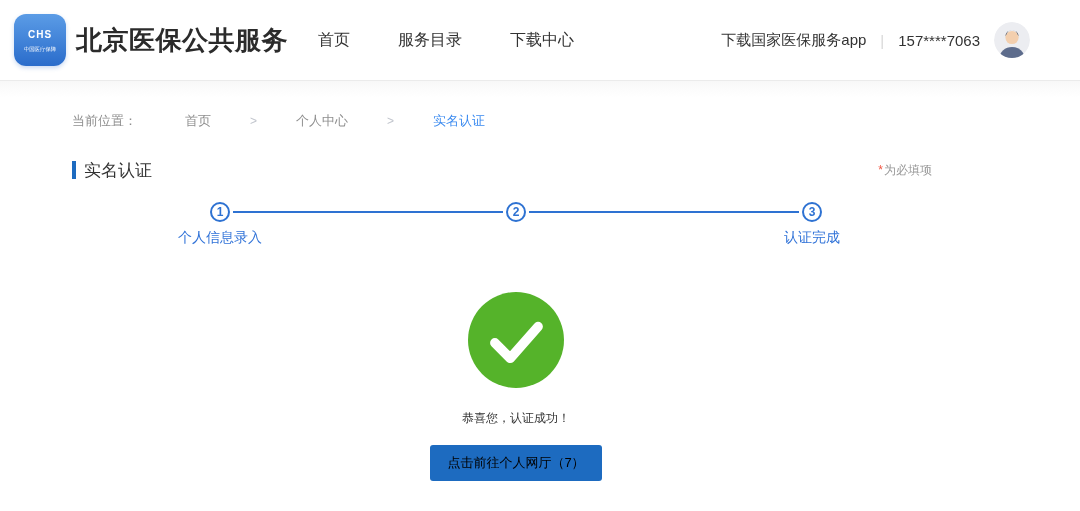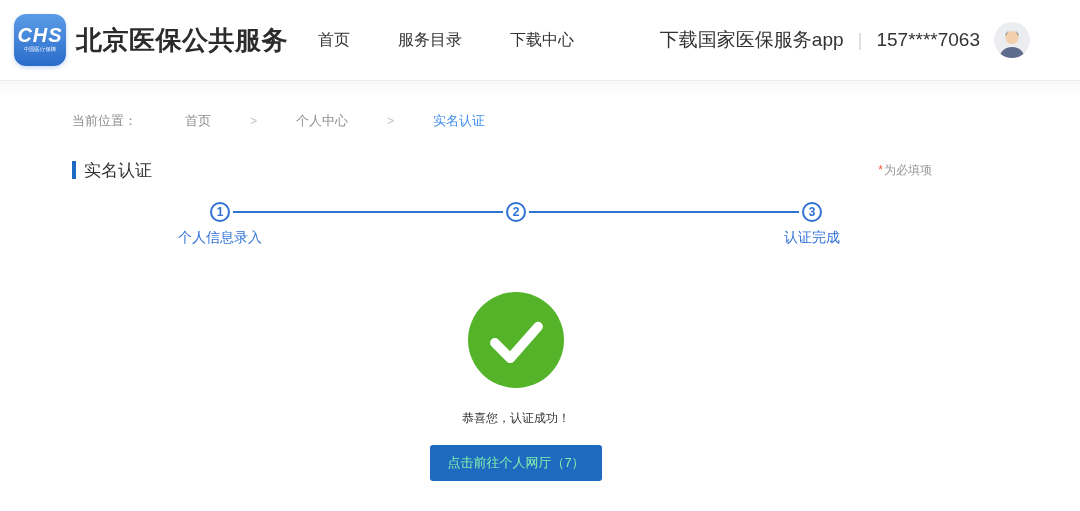--- a/index.html
+++ b/index.html
@@ -19,30 +19,30 @@
     padding: 0 50px 0 14px;
   }
   .logo {
     width: 52px; height: 52px;
     border-radius: 12px;
     background: linear-gradient(180deg, #5b9ce6 0%, #2a6ccb 100%);
     display: flex; flex-direction: column; align-items: center; justify-content: center;
     color: #fff; flex: 0 0 auto;
     box-shadow: 0 2px 4px rgba(42,108,203,.25);
   }
-  .logo-abbr { font-size: 20px; font-weight: bold; font-style: italic; letter-spacing: 1px; line-height: 16px; }
+  .logo-abbr { font-size: 10px; font-weight: bold; letter-spacing: 1px; line-height: 16px; }
   .logo-sub { font-size: 6px; line-height: 8px; margin-top: 2px; white-space: nowrap; transform: scale(.9); }
   .site-title {
     margin: 0 0 0 10px;
     font-size: 26px; font-weight: bold; color: #2b2b2b;
     letter-spacing: .5px; white-space: nowrap;
   }
   .nav { display: flex; gap: 48px; margin-left: 30px; font-size: 16px; }
   .nav a { color: #333; text-decoration: none; cursor: pointer; white-space: nowrap; }
-  .header-right { margin-left: auto; display: flex; align-items: center; font-size: 19px; }
+  .header-right { margin-left: auto; display: flex; align-items: center; font-size: 15px; }
   .download-app { color: #333; text-decoration: none; cursor: pointer; }
   .hr-sep { color: #d8d8d8; margin: 0 14px; }
   .phone { color: #333; }
   .avatar { width: 36px; height: 36px; margin-left: 14px; cursor: pointer; flex: 0 0 auto; }
 
   .header-divider { height: 1px; background: #ebebeb; }
   .header-shade { height: 16px; background: linear-gradient(#f8f8f8, #ffffff); }
 
   
   .main { width: 888px; margin-left: 72px; }
@@ -76,21 +76,21 @@
   }
   .step-label { margin-top: 7px; font-size: 14px; color: #3173d8; }
 
   
   .result { text-align: center; margin-top: 45px; }
   .success-icon { width: 96px; height: 96px; display: inline-block; }
   .result-msg { margin: 18px 0 0 0; font-size: 12px; color: #333; }
   .go-button {
     margin-top: 18px;
     height: 36px; padding: 0 17px;
-    background: #1d6bc0; color: #86efac;
+    background: #1d6bc0; color: #000000;
     font-size: 13px; font-family: inherit;
     border: none; border-radius: 3px;
     cursor: pointer;
   }
 </style>
 </head>
 <body>
 
 <header class="header">
   <div class="logo">

